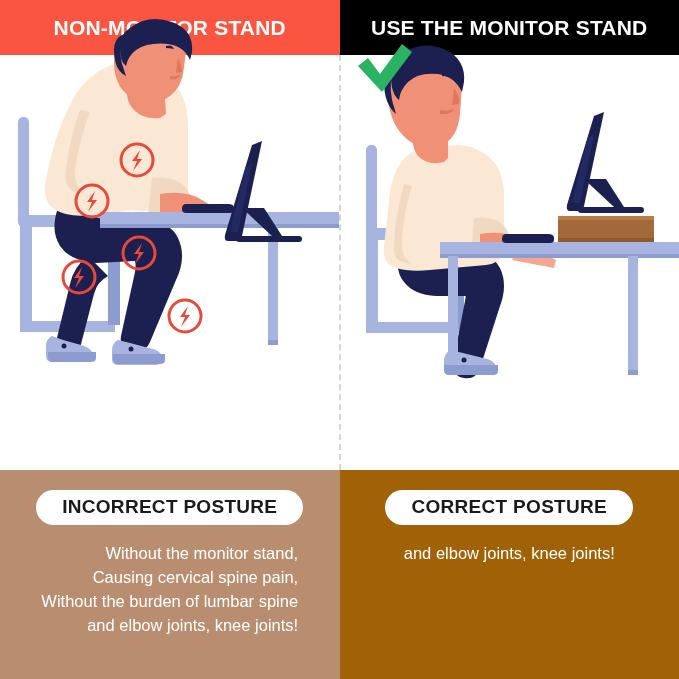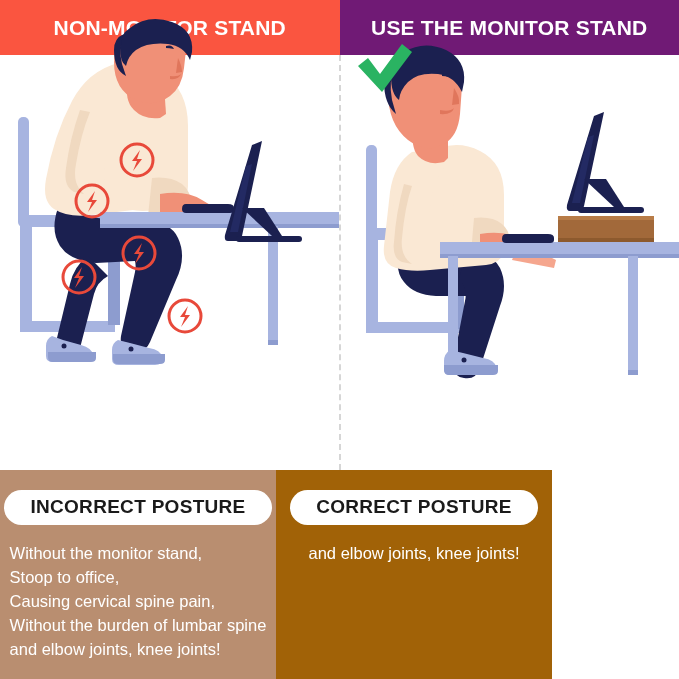--- a/index.html
+++ b/index.html
@@ -26,21 +26,21 @@
     height: 55px;
     display: flex;
   }
   .header-cell {
     flex: 1 1 50%;
     display: flex;
     align-items: center;
     justify-content: center;
   }
   .header-cell.left  { background: #fa5540; }
-  .header-cell.right { background: #701a75; }
+  .header-cell.right { background: #000000; }
   .header-text {
     color: #ffffff;
     font-size: 21px;
     font-weight: bold;
     letter-spacing: 0.2px;
     white-space: nowrap;
     text-align: center;
   }
 
   
@@ -65,21 +65,21 @@
     width: 339px;
     height: 415px;
   }
   .panel-svg.left  { left: 0; }
   .panel-svg.right { left: 340px; }
 
   
   .caption-row {
     position: absolute;
     top: 470px; left: 0;
-    width: 552px;
+    width: 679px;
     height: 209px;
     display: flex;
   }
   .caption-cell {
     flex: 1 1 50%;
     display: flex;
     flex-direction: column;
     align-items: center;
     padding-top: 20px;
     box-sizing: border-box;
@@ -95,21 +95,21 @@
     font-size: 19px;
     font-weight: bold;
     letter-spacing: 0.3px;
     white-space: nowrap;
   }
   .caption-lines {
     margin-top: 16px;
     color: #ffffff;
     font-size: 16.5px;
     line-height: 1.46;
-    text-align: left;
+    text-align: right;
     padding: 0 8px;
   }
   .caption-lines div { white-space: nowrap; }
 </style>
 </head>
 <body>
 
 <div id="infographic">
 
   <div class="header-row">
@@ -291,21 +291,20 @@
   </svg>
 
   <div class="divider"></div>
 
   <div class="caption-row">
 
     <div class="caption-cell left">
       <div class="pill">INCORRECT POSTURE</div>
       <div class="caption-lines">
         <div>Without the monitor stand,</div>
-        <div>Stoop to office,</div>
         <div>Causing cervical spine pain,</div>
         <div>Without the burden of lumbar spine</div>
         <div>and elbow joints, knee joints!</div>
       </div>
     </div>
 
     <div class="caption-cell right">
       <div class="pill">CORRECT POSTURE</div>
       <div class="caption-lines">
         <div>and elbow joints, knee joints!</div>

